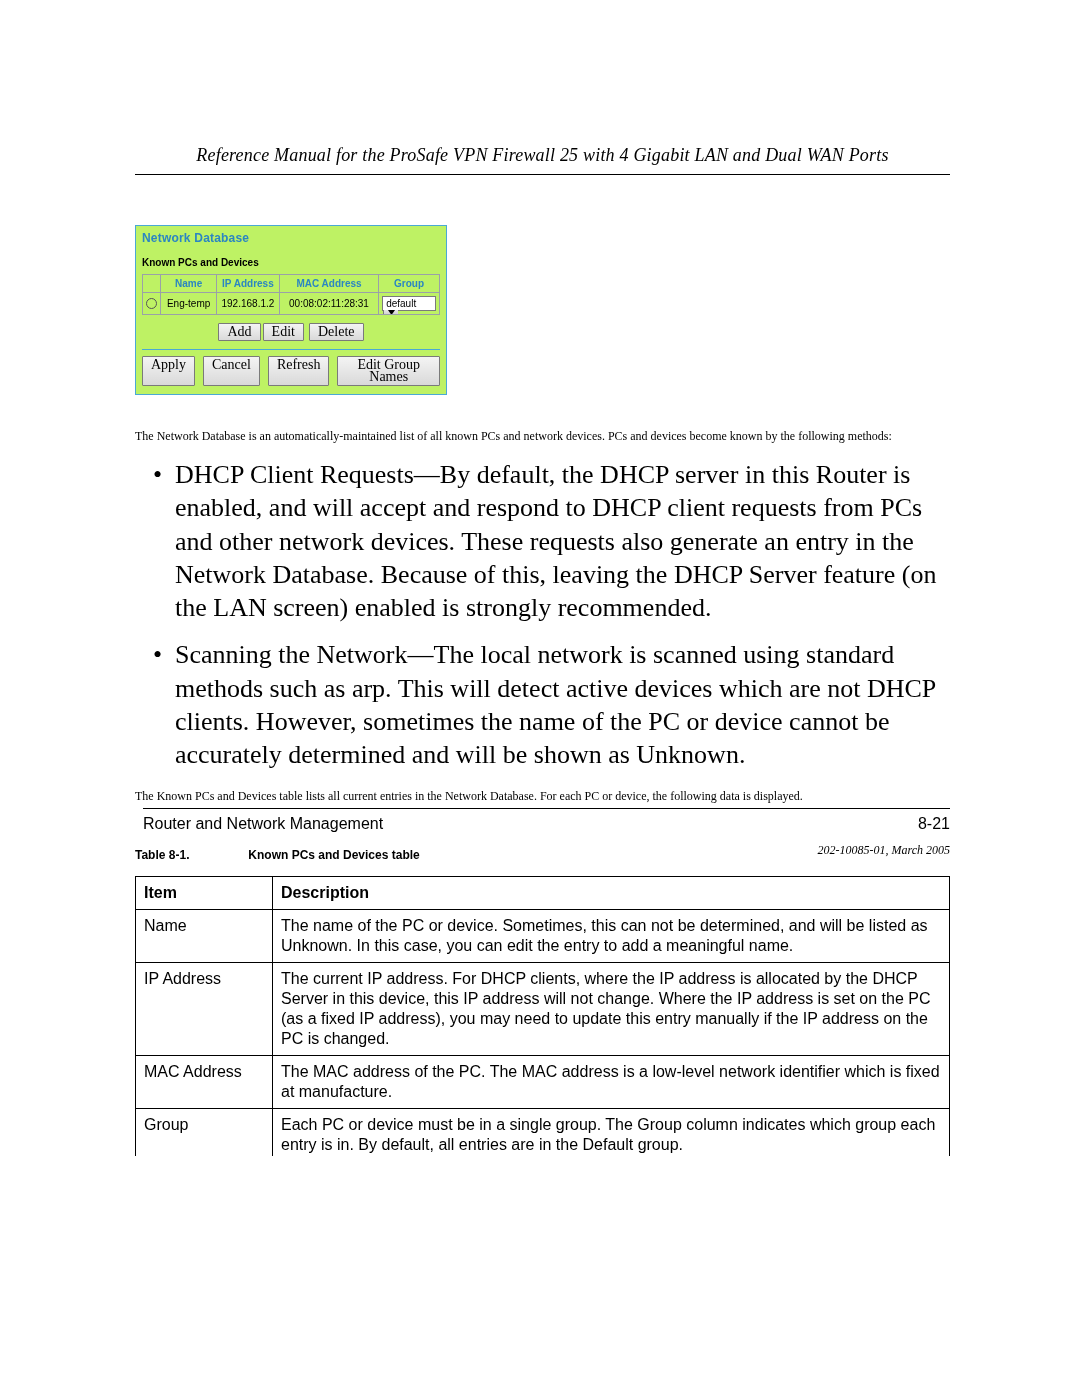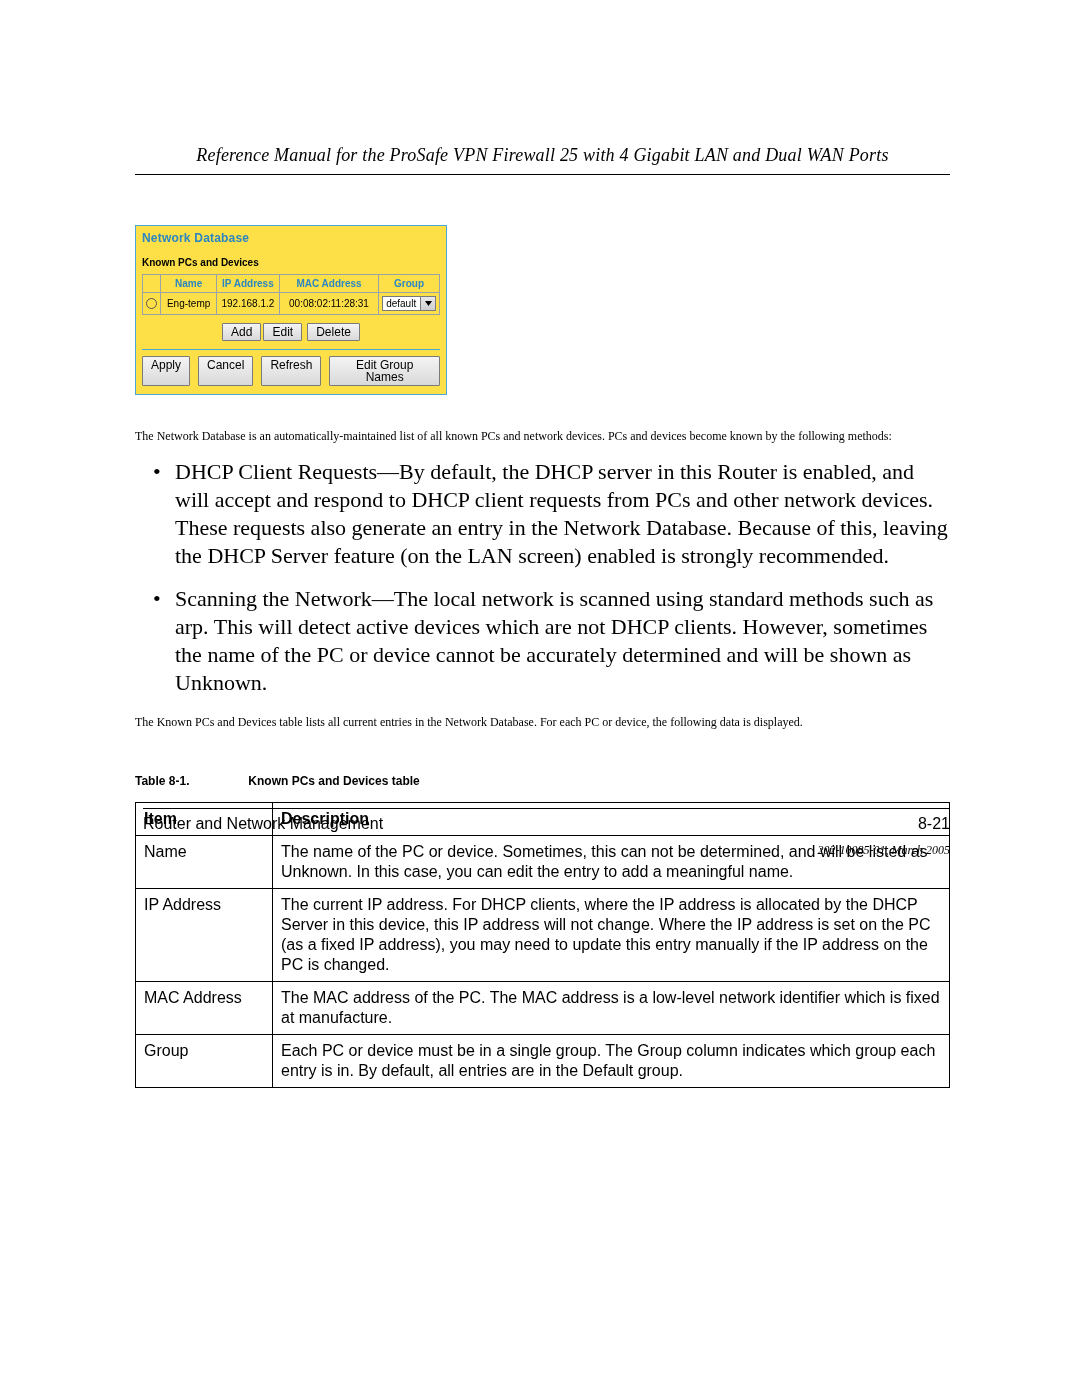--- a/index.html
+++ b/index.html
@@ -28,21 +28,21 @@
     border: none;
     border-top: 1px solid #000;
     margin: 8px 0 0 0;
   }
 
   
   .netdb-widget {
     margin-top: 50px;
     width: 310px;
     border: 1px solid #4aa9d4;
-    background: #fde047;
+    background: #bef264;
     font-family: Tahoma, Arial, sans-serif;
     font-size: 11px;
     color: #000;
   }
   .netdb-title {
     color: #2b86c2;
     font-weight: bold;
     font-size: 12px;
     padding: 5px 6px 12px 6px;
     letter-spacing: 0.2px;
@@ -87,20 +87,21 @@
   }
   .faux-select {
     display: inline-flex;
     align-items: stretch;
     border: 1px solid #7a7a7a;
     background: #fff;
     height: 15px;
     width: 54px;
     box-sizing: border-box;
     vertical-align: middle;
+    flex-direction: column;
   }
   .faux-select .sel-text {
     flex: 1;
     font-size: 10px;
     line-height: 13px;
     padding: 0 3px;
     text-align: left;
   }
   .faux-select .sel-btn {
     width: 14px;
@@ -124,22 +125,22 @@
   }
   .btn-row-2 {
     display: flex;
     justify-content: center;
     gap: 8px;
     padding: 0 6px 8px 6px;
     flex-wrap: nowrap;
   }
   .winbtn {
     display: inline-block;
-    font-family: Liberation Sans, sans-serif;
-    font-size: 12px;
+    font-family: Liberation Serif, serif;
+    font-size: 14px;
     padding: 2px 8px;
     background: linear-gradient(#f4f4f4, #d9d9d9);
     border: 1px solid #7a7a7a;
     border-radius: 1px;
     color: #000;
     line-height: 12px;
     text-align: center;
   }
   .winbtn.wide { padding: 2px 10px; }
 
@@ -159,21 +160,21 @@
     margin: 34px 0 0 0;
   }
   ul.body-list {
     margin: 14px 0 0 0;
     padding: 0 0 0 40px;
     list-style: none;
   }
   ul.body-list > li {
     position: relative;
     font-family: "Times New Roman", Times, serif;
-    font-size: 22px;
+    font-size: 26px;
     line-height: 1.28;
     margin-bottom: 14px;
     padding-left: 0;
   }
   ul.body-list > li::before {
     content: "•";
     position: absolute;
     left: -22px;
     top: 0;
   }

